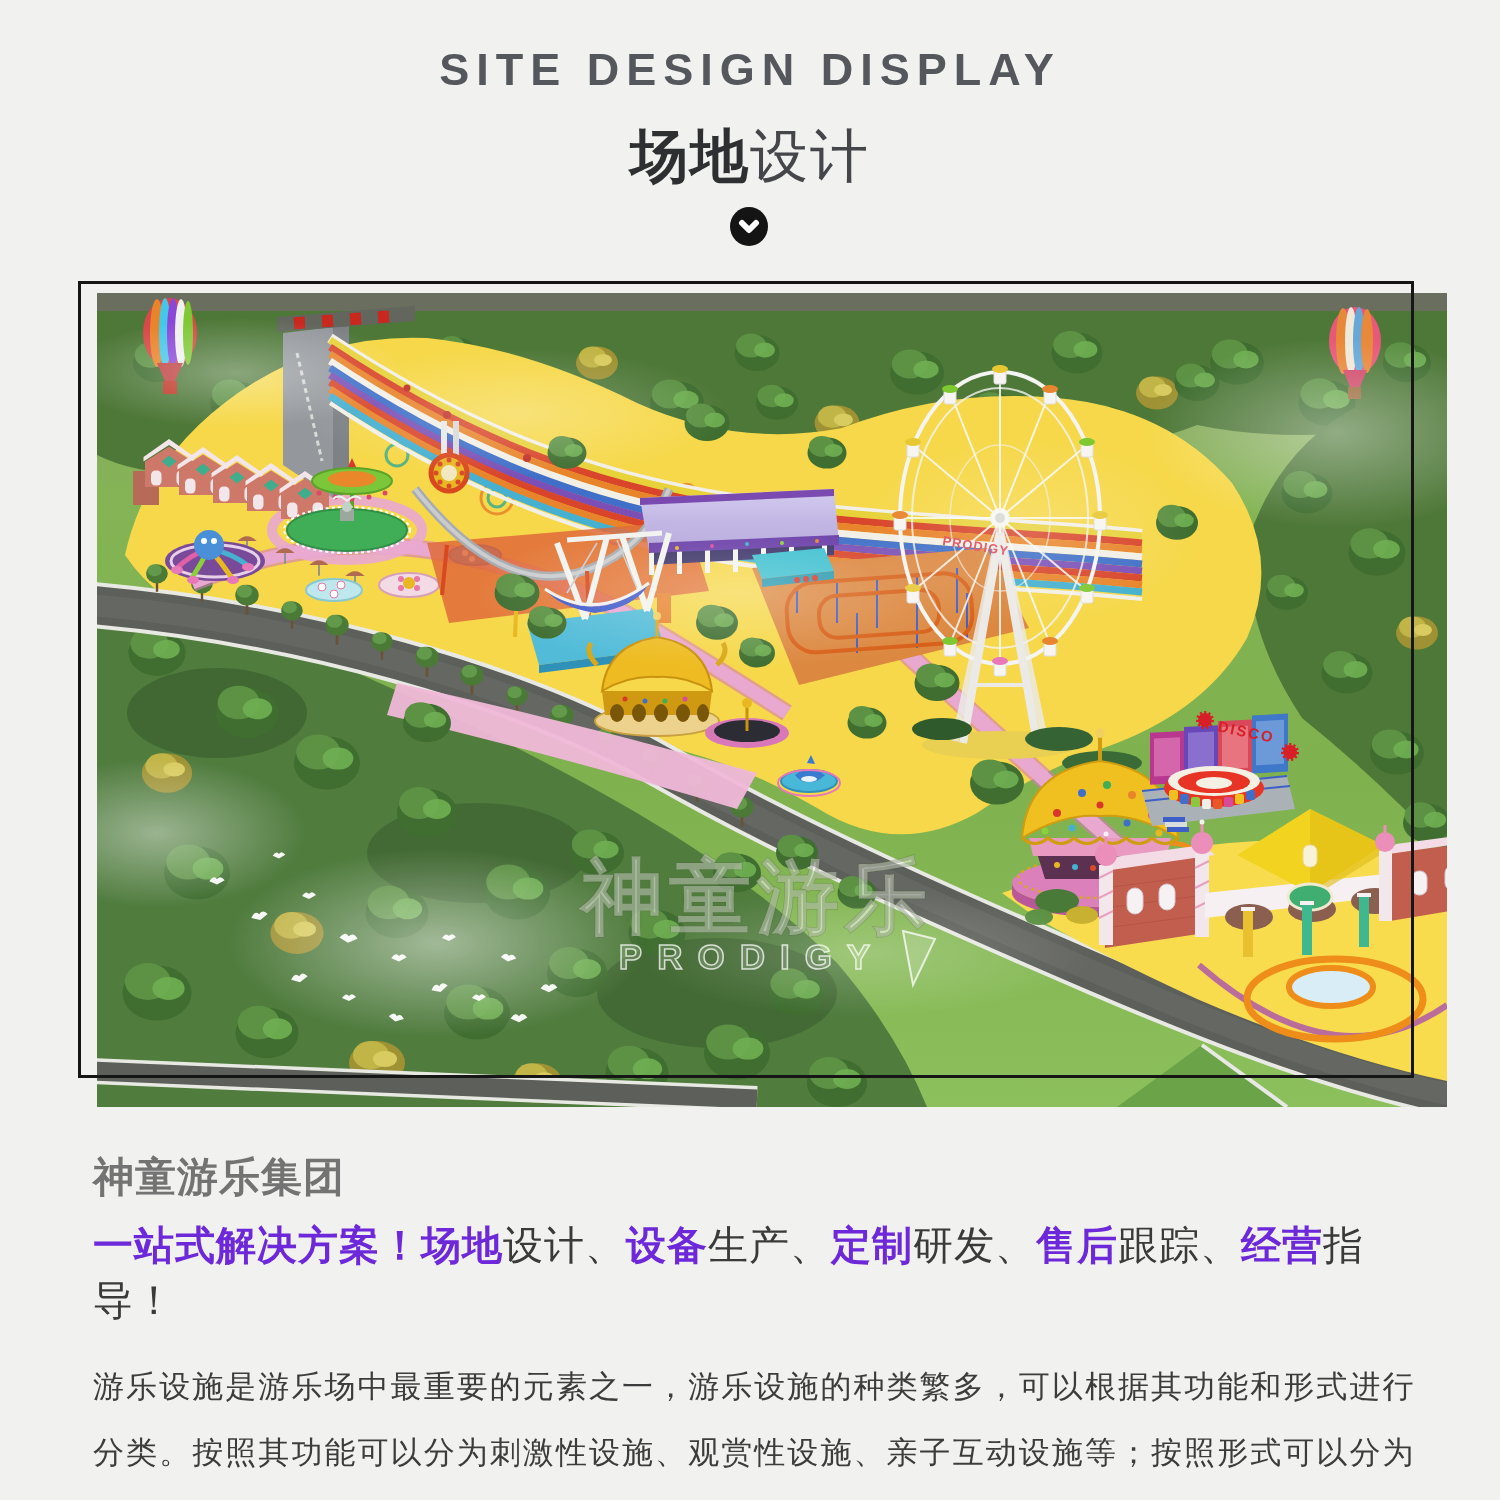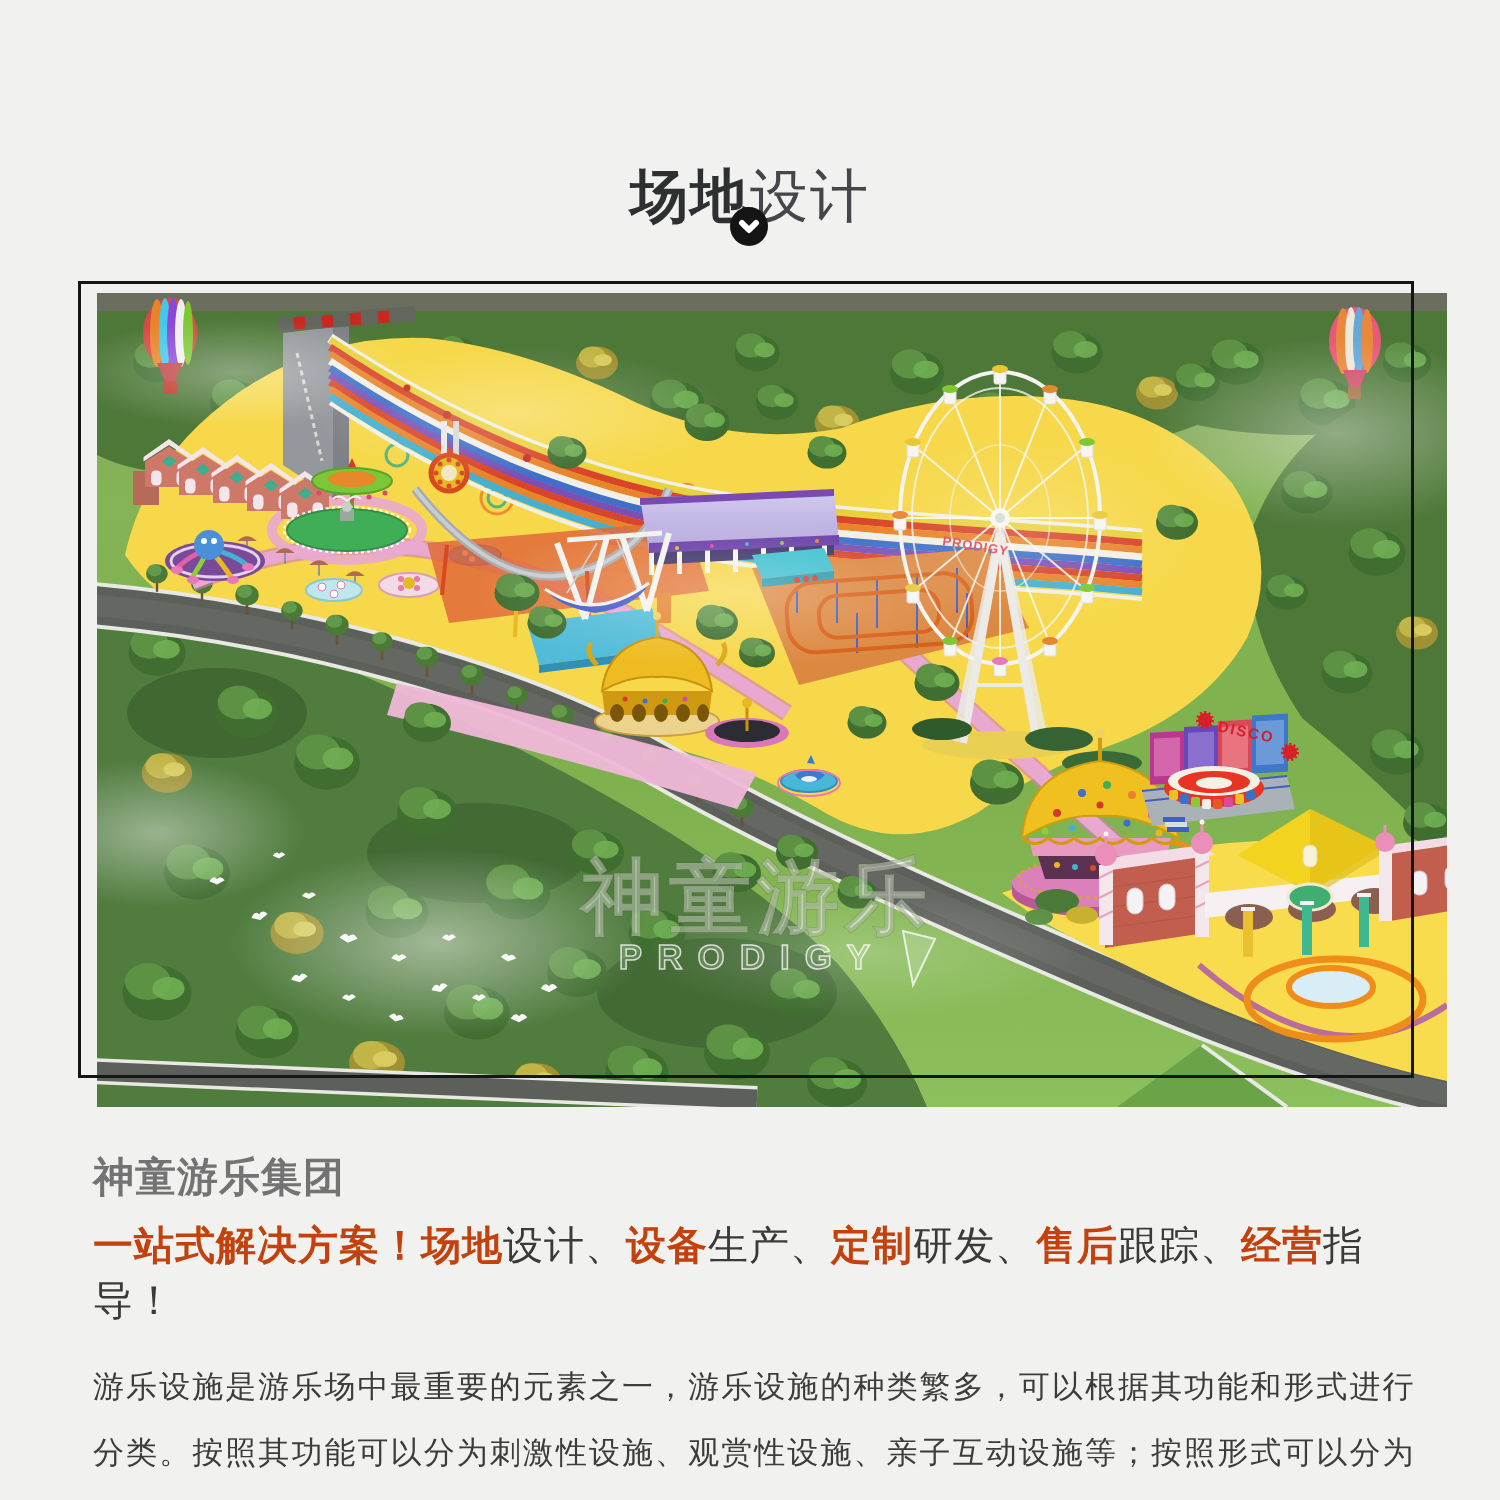--- a/index.html
+++ b/index.html
@@ -1,41 +1,42 @@
 <!DOCTYPE html>
 <html><head>
 <meta charset="utf-8">
 <style>
   html,body{margin:0;padding:0;background:#f1f1ef;}
   .page{position:relative;width:1500px;height:1500px;background:#f1f1ef;overflow:hidden;
         font-family:"Liberation Sans","DejaVu Sans",sans-serif;color:#333;}
   .title-en{position:absolute;top:44px;left:0;width:1500px;text-align:center;
             font-size:45px;font-weight:700;letter-spacing:7px;color:#54575b;}
   .title-zh{position:absolute;top:118px;left:0;width:1500px;text-align:center;
-            font-size:58px;color:#35373a;letter-spacing:2px;margin-top:40px;}
+            font-size:58px;color:#35373a;letter-spacing:2px;}
   .title-zh .zh-b{font-weight:700;color:#2d2f31;}
   .title-zh .zh-l{font-weight:400;color:#44464a;}
   .scroll-icon{position:absolute;left:730px;top:207px;width:38px;height:39px;border-radius:50%;
                background:#141414;display:flex;align-items:center;justify-content:center;cursor:pointer;}
   .photo{position:absolute;left:97px;top:293px;width:1350px;height:814px;overflow:hidden;}
   .frame{position:absolute;left:78px;top:281px;width:1330px;height:791px;
          border:3px solid #161616;pointer-events:none;}
   .copy{position:absolute;left:93px;top:1150px;width:1322px;}
   .copy h2{margin:0;font-size:41px;font-weight:700;color:#737373;letter-spacing:1px;}
   .subheading{margin-top:13px;font-size:40px;color:#3a3a3a;letter-spacing:1px;}
-  .subheading .b{font-weight:700;color:#c2410c;}
+  .subheading .b{font-weight:700;color:#6d28d9;}
   .copy p{margin:26px 0 0 0;font-size:31px;line-height:66px;letter-spacing:1.5px;
           color:#3c3c3c;text-align:justify;}
   svg text{font-family:"Liberation Sans","DejaVu Sans",sans-serif;}
 </style>
 </head>
 <body>
 
 <div class="page">
 
+  <div class="title-en">SITE DESIGN DISPLAY</div>
 
   <div class="title-zh"><span class="zh-b">场地</span><span class="zh-l">设计</span></div>
 
   <div class="scroll-icon">
     <svg width="22" height="22" viewBox="-11 -11 22 22">
       <path d="M -7,-4 L 0,3 L 7,-4" fill="none" stroke="#ffffff" stroke-width="6" stroke-linecap="round" stroke-linejoin="round"></path>
     </svg>
   </div>
 
   <div class="photo">

